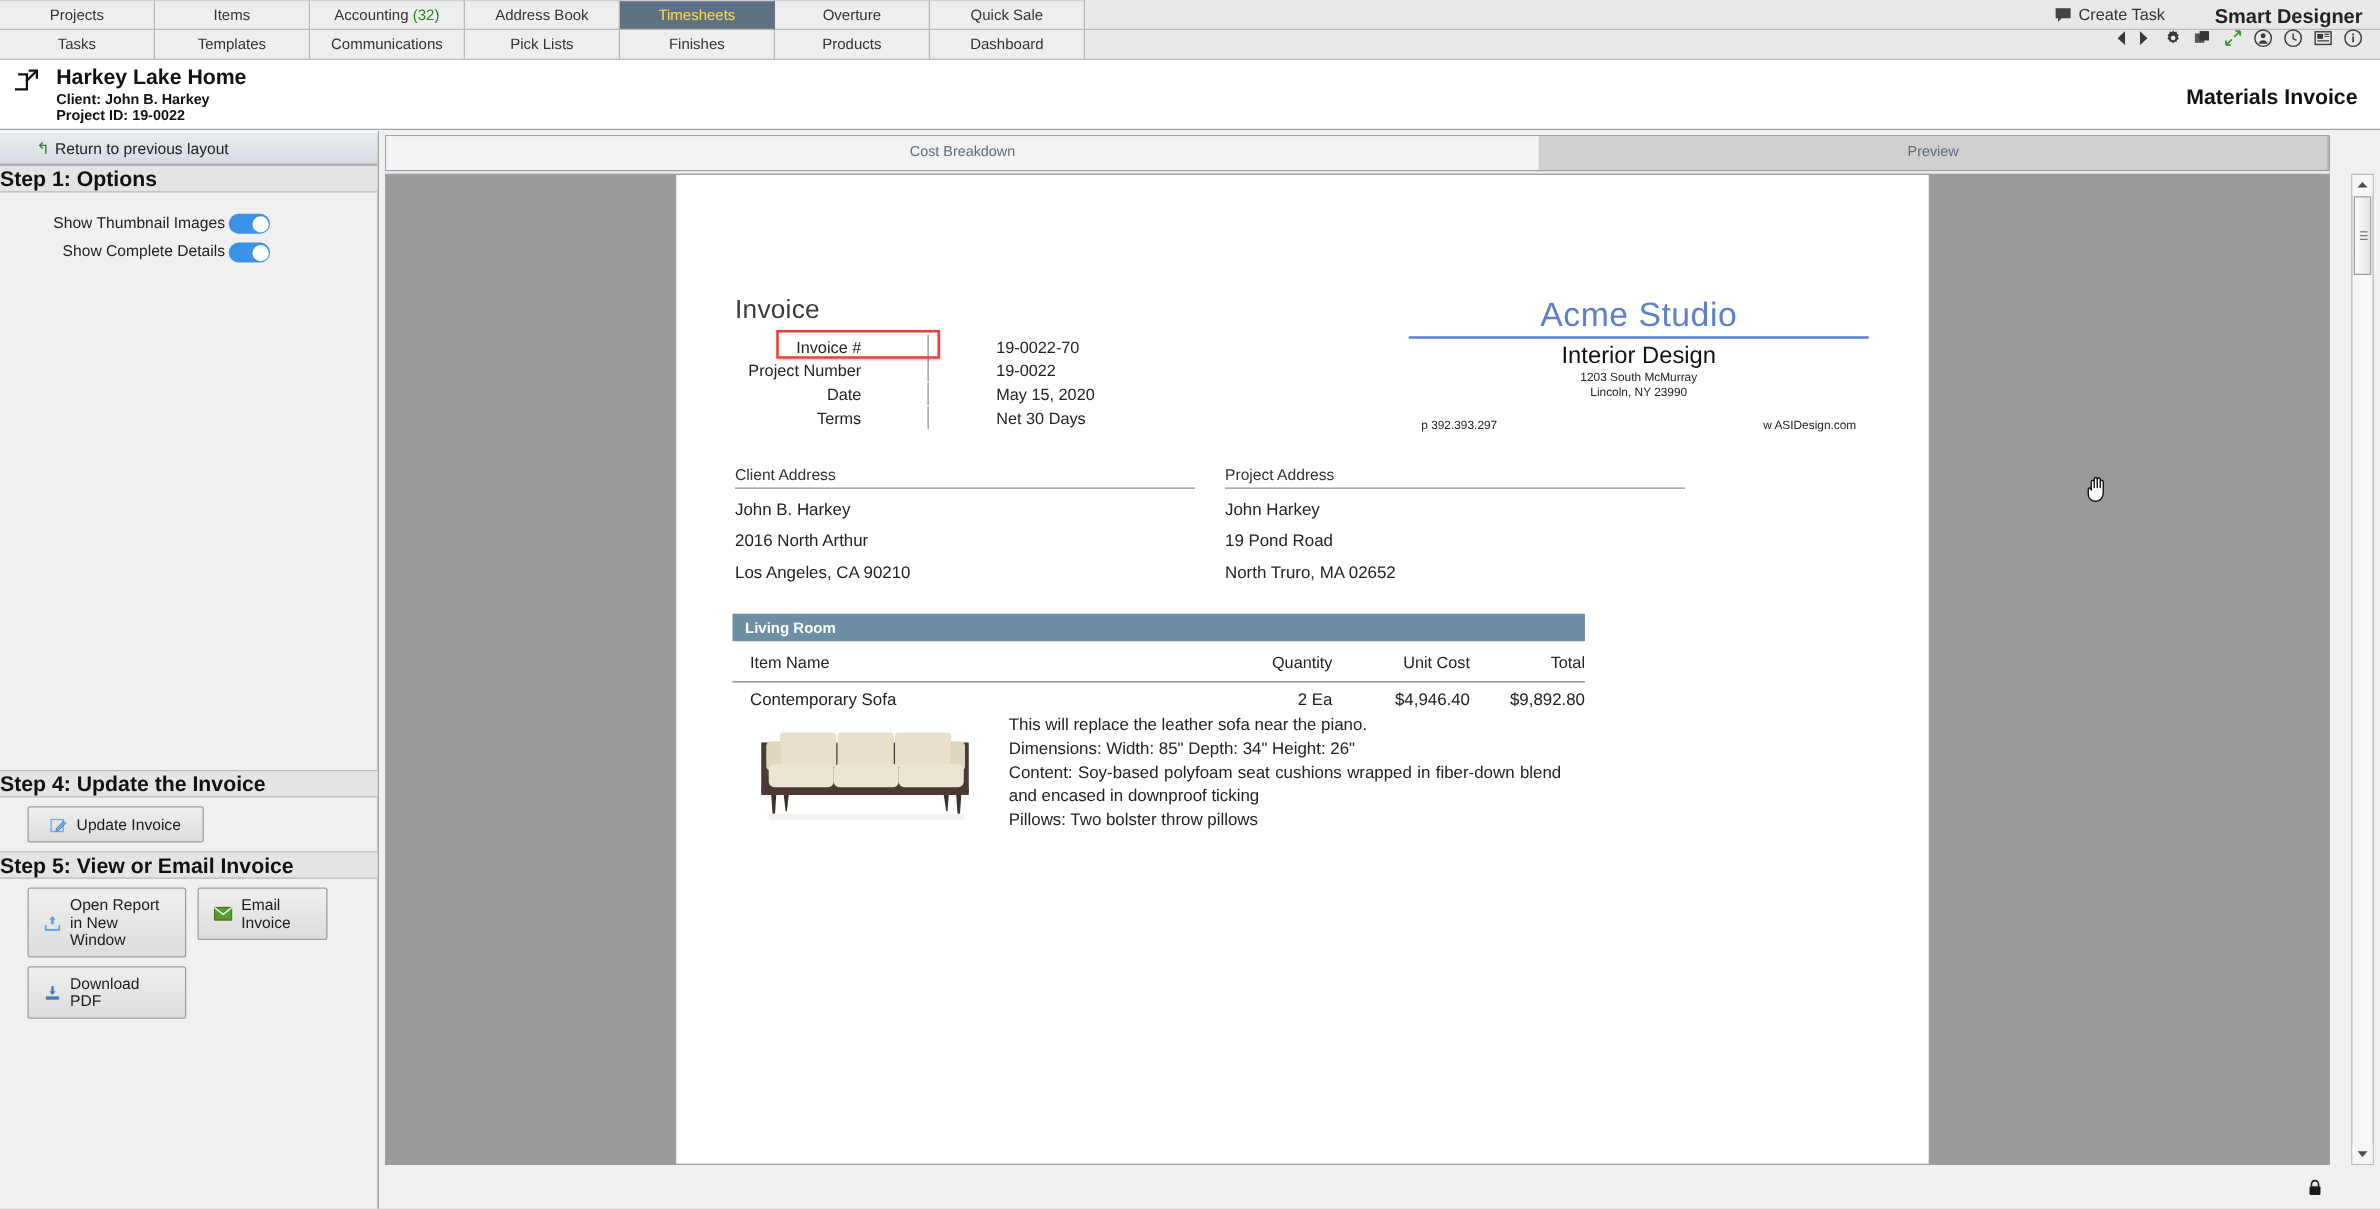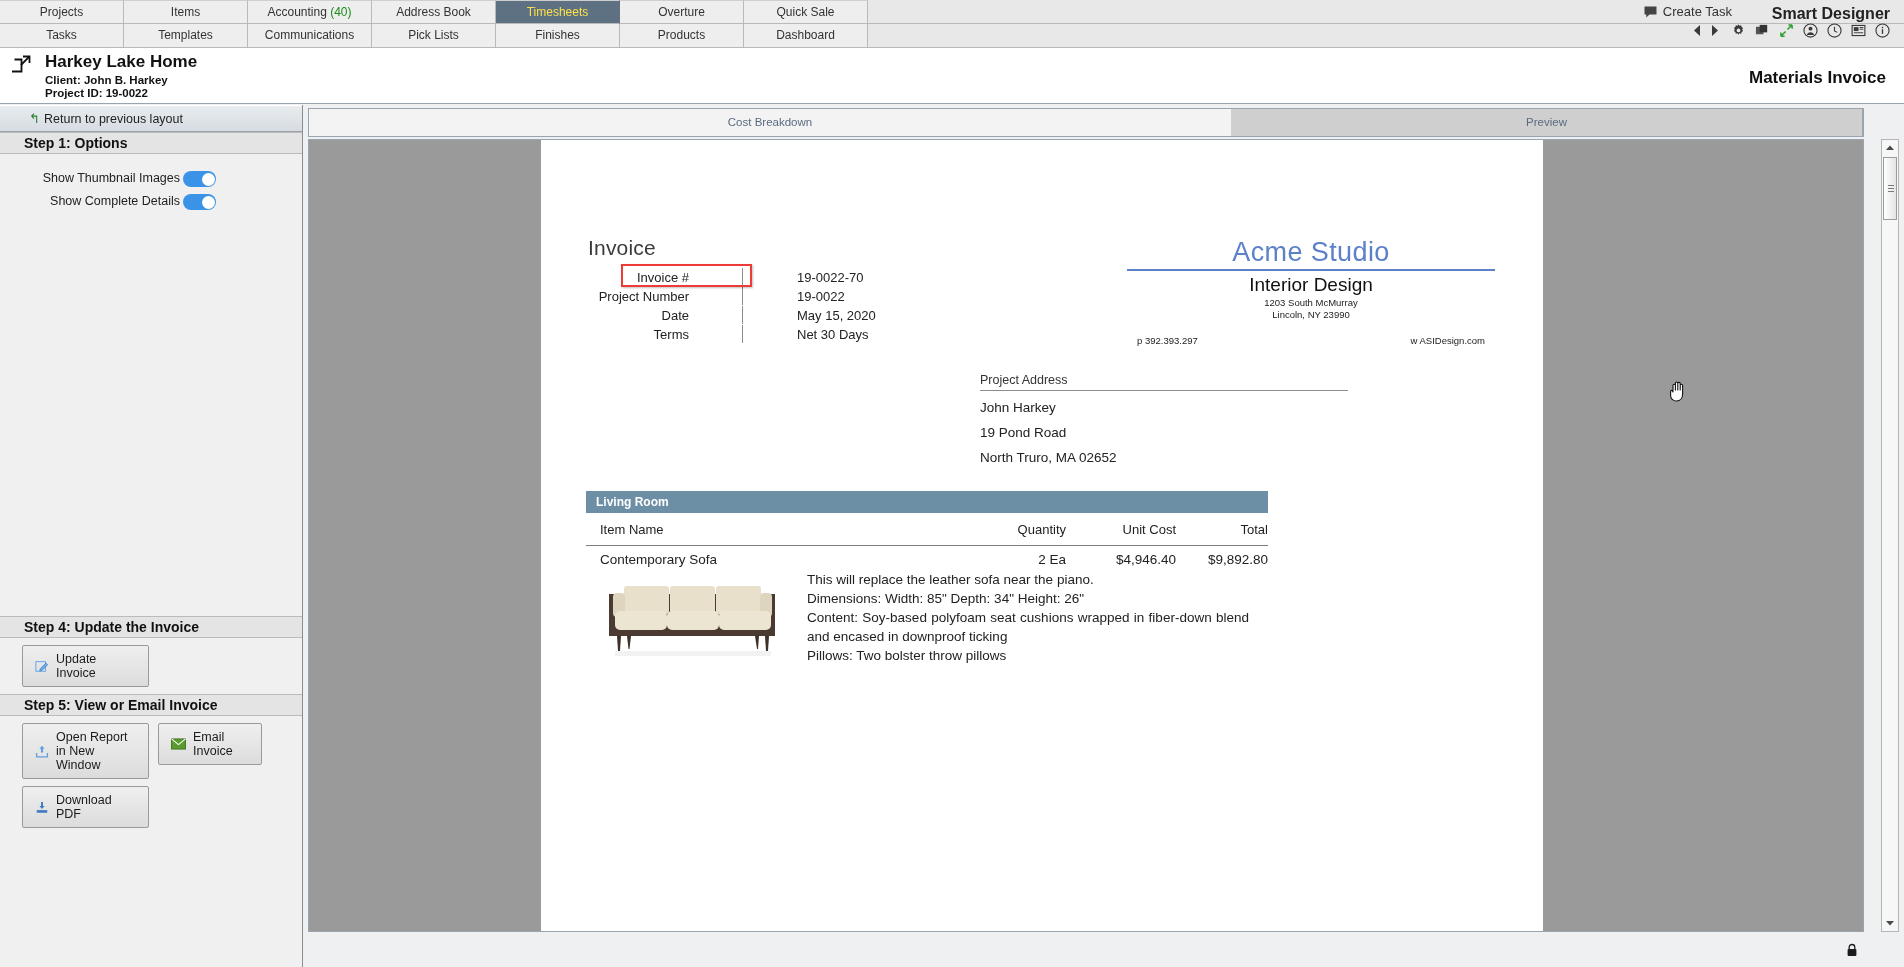--- a/index.html
+++ b/index.html
@@ -67,23 +67,23 @@
   #return-bar {
     height:27px; line-height:26px; padding-left:22px;
     background:linear-gradient(#e8ecef,#d6dce2);
     border-bottom:1px solid #9aa4ae; border-top:1px solid #ffffff;
     font-size:12.5px; color:#222; cursor:pointer; position:relative;
   }
   #return-bar .back-arrow { position:absolute; left:29px; top:0; color:#2e7d32; font-size:13px; }
   #return-bar .rb-label { margin-left:22px; }
 
   .stephdr {
-    height:22px; line-height:21px; padding-left:24px;
+    height:22px; line-height:21px; 
     background:#e4e4e4; border-top:1px solid #bbbbbb; border-bottom:1px solid #bbbbbb;
-    font-size:14px; font-weight:bold; color:#111;
+    font-size:17px; font-weight:bold; color:#111;
   }
   .optrow { height:23px; position:relative; font-size:12.5px; }
   .optrow .optlabel { position:absolute; right:122px; top:3px; color:#222; white-space:nowrap; }
   .toggle {
     position:absolute; left:183px; top:3px;
     width:33px; height:16px; border-radius:9px; background:#3b93e8; cursor:pointer;
   }
   .toggle .knob {
     position:absolute; right:1.5px; top:1.5px; width:13px; height:13px;
     border-radius:50%; background:#ffffff;
@@ -94,21 +94,21 @@
   .btn {
     background:linear-gradient(#efefef,#dcdcdc);
     border:1px solid #9a9a9a; border-radius:2px;
     font-size:12.5px; color:#1b1b1b; cursor:pointer;
     padding:6px 12px; display:flex; align-items:center; gap:7px;
     min-height:29px; line-height:14px;
   }
   .btn .bicon { flex:0 0 auto; display:block; }
   #btn-open-report { width:127px; }
   #btn-open-report .blabel { text-align:left; }
-  #btn-update-invoice { width:127px; justify-content:center; }
+  #btn-update-invoice { width:141px; justify-content:center; }
   #btn-download-pdf { width:127px; justify-content:center; }
   #btn-email-invoice { width:104px; justify-content:center; }
 
   
   #mainarea { position:absolute; left:304px; top:105px; width:1600px; height:862px; background:#eef0f2; }
 
   #tabstrip {
     position:absolute; left:4px; top:3px; width:1556px; height:29px;
     border:1px solid #9aa4ae; background:#f3f3f3; display:flex;
   }
@@ -204,21 +204,21 @@
 
   #cursor-hand { position:absolute; left:1668px; top:380px; width:20px; height:22px; pointer-events:none; }
 </style>
 </head>
 <body>
 
 <div id="topbar">
   <div class="navrow">
     <div class="navcell"><span>Projects</span></div>
     <div class="navcell"><span>Items</span></div>
-    <div class="navcell"><span>Accounting</span> <span class="badge">(40)</span></div>
+    <div class="navcell"><span>Accounting</span> <span class="badge">(32)</span></div>
     <div class="navcell"><span>Address Book</span></div>
     <div class="navcell active"><span>Timesheets</span></div>
     <div class="navcell"><span>Overture</span></div>
     <div class="navcell"><span>Quick Sale</span></div>
     <div id="nav-spacer"></div>
   </div>
   <div class="navrow">
     <div class="navcell"><span>Tasks</span></div>
     <div class="navcell"><span>Templates</span></div>
     <div class="navcell"><span>Communications</span></div>
@@ -399,20 +399,26 @@
         <div id="logo-rule"></div>
         <div id="logo-sub">Interior Design</div>
         <div id="logo-addr1">1203 South McMurray</div>
         <div id="logo-addr2">Lincoln, NY 23990</div>
         <div id="logo-contact">
           <span>p 392.393.297</span>
           <span>w ASIDesign.com</span>
         </div>
       </div>
 
+      <div class="addr-block" id="client-addr">
+        <div class="addr-title">Client Address</div>
+        <div class="addr-line">John B. Harkey</div>
+        <div class="addr-line">2016 North Arthur</div>
+        <div class="addr-line">Los Angeles, CA 90210</div>
+      </div>
 
       <div class="addr-block" id="project-addr">
         <div class="addr-title">Project Address</div>
         <div class="addr-line">John Harkey</div>
         <div class="addr-line">19 Pond Road</div>
         <div class="addr-line">North Truro, MA 02652</div>
       </div>
 
       <div id="tbl-head">
         <span class="c-item">Item Name</span>

